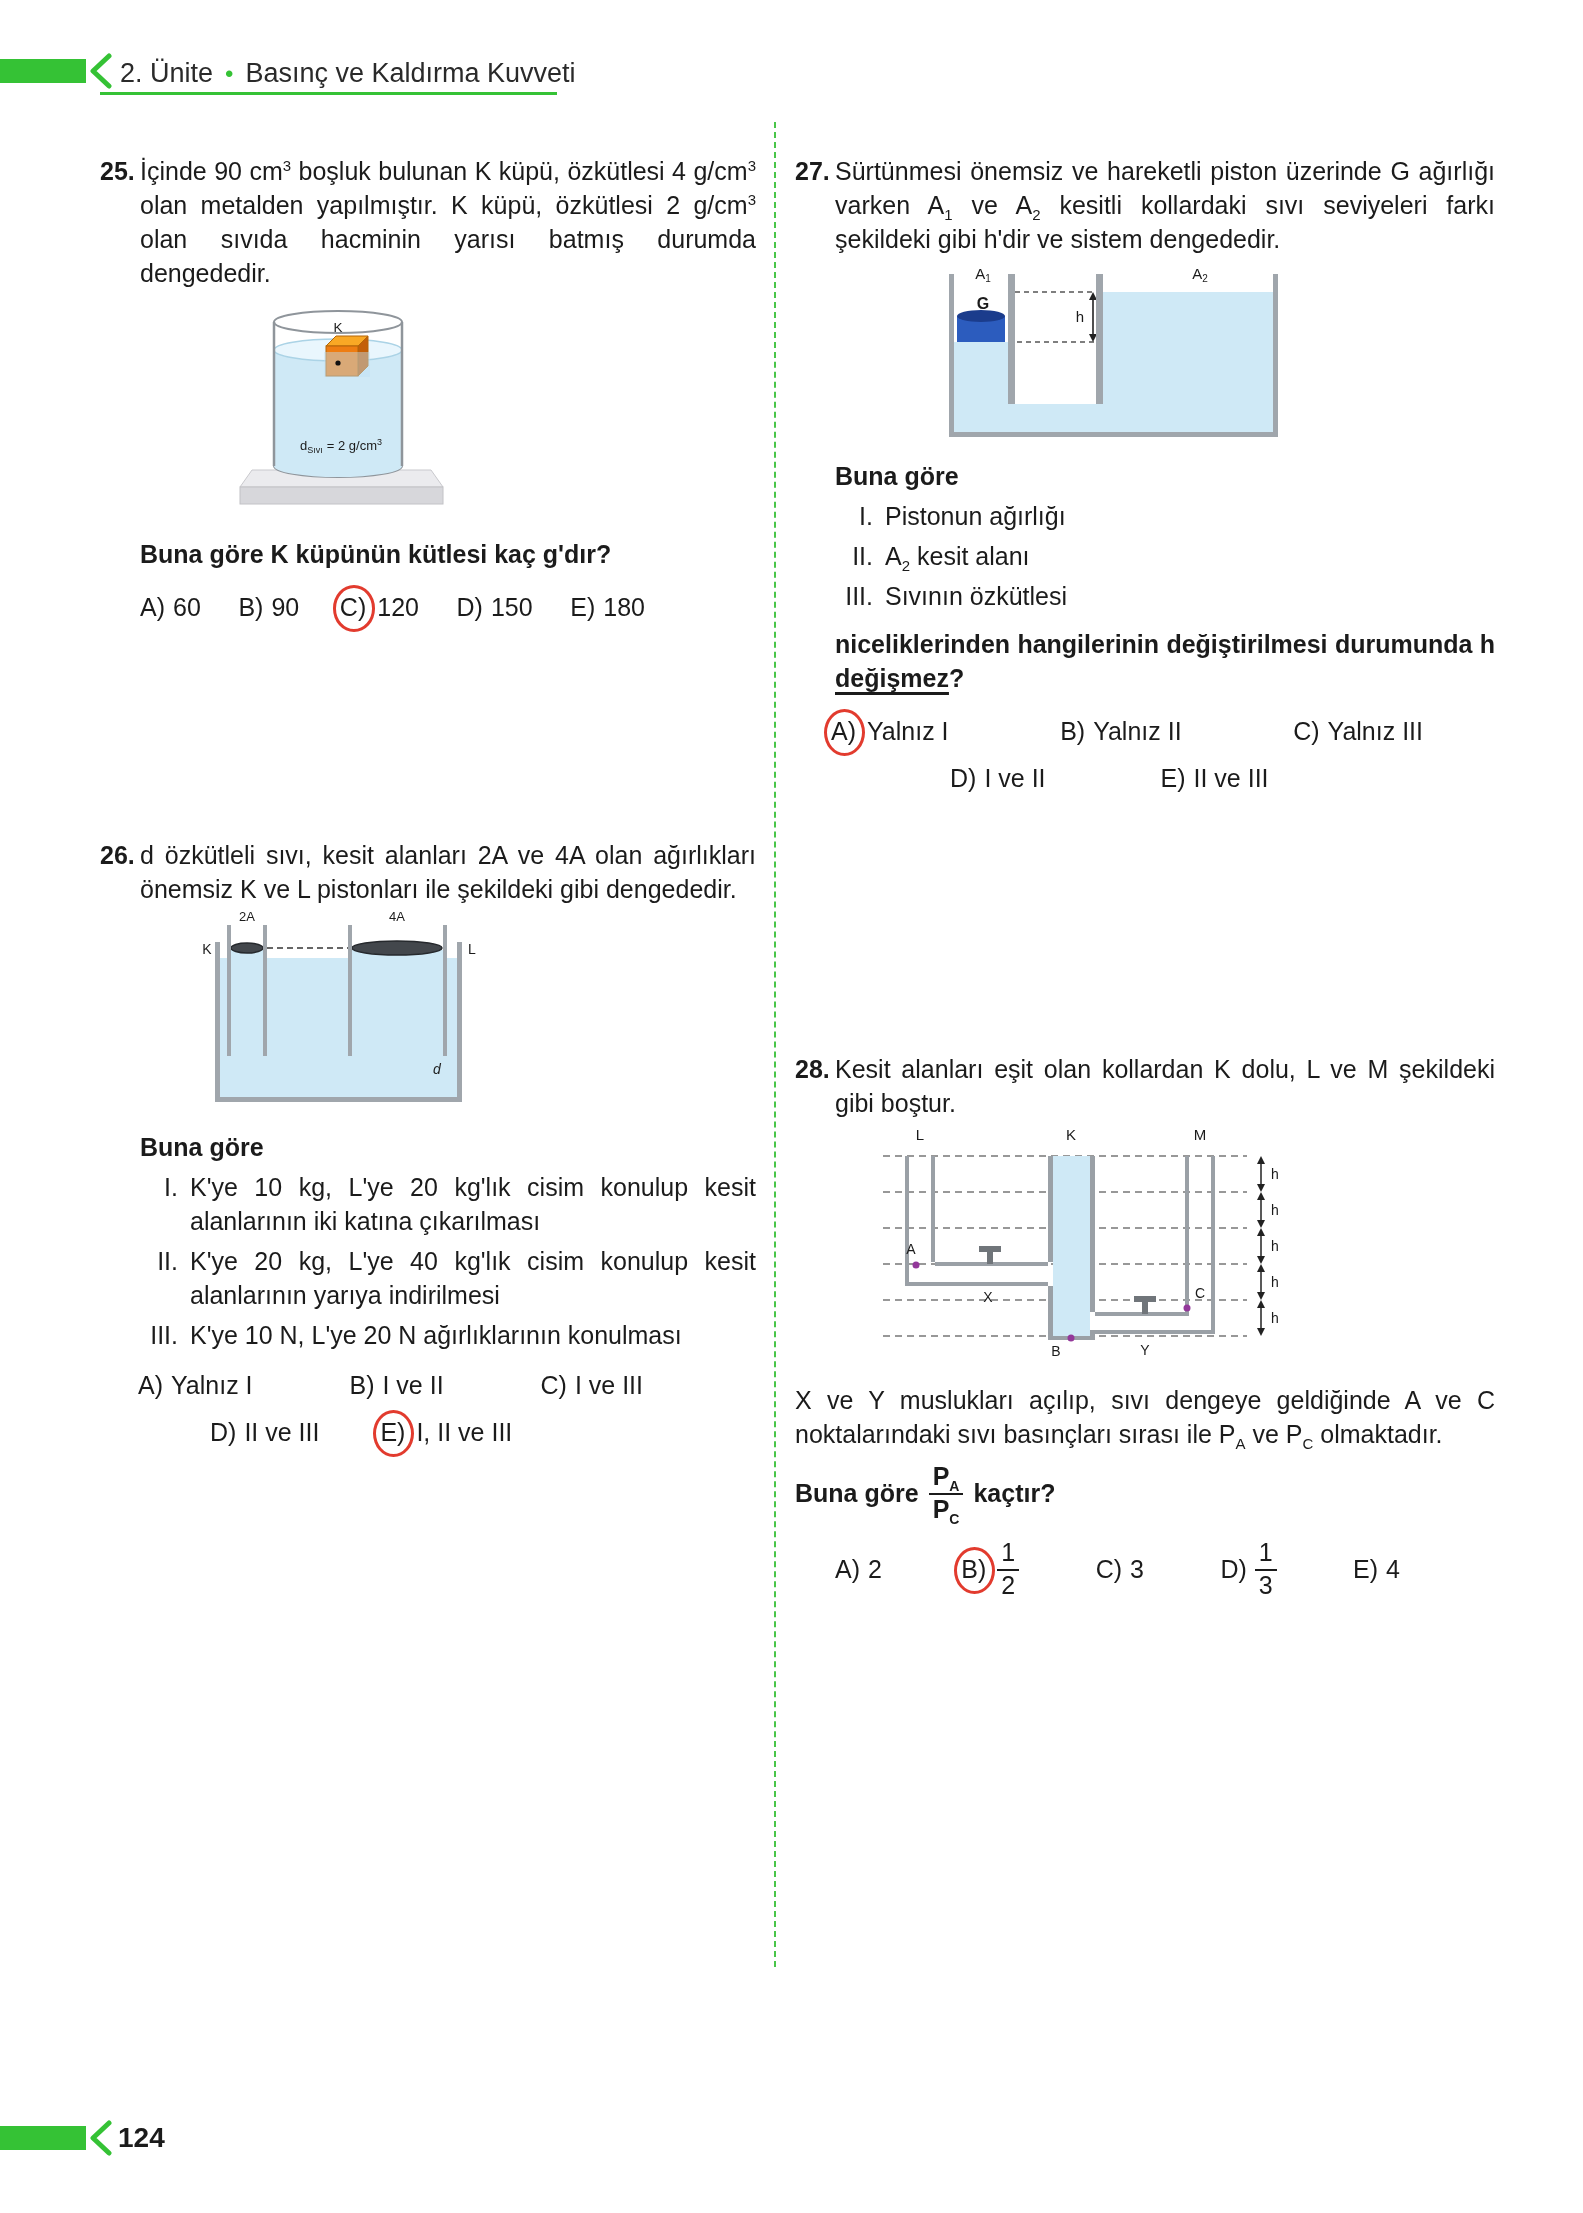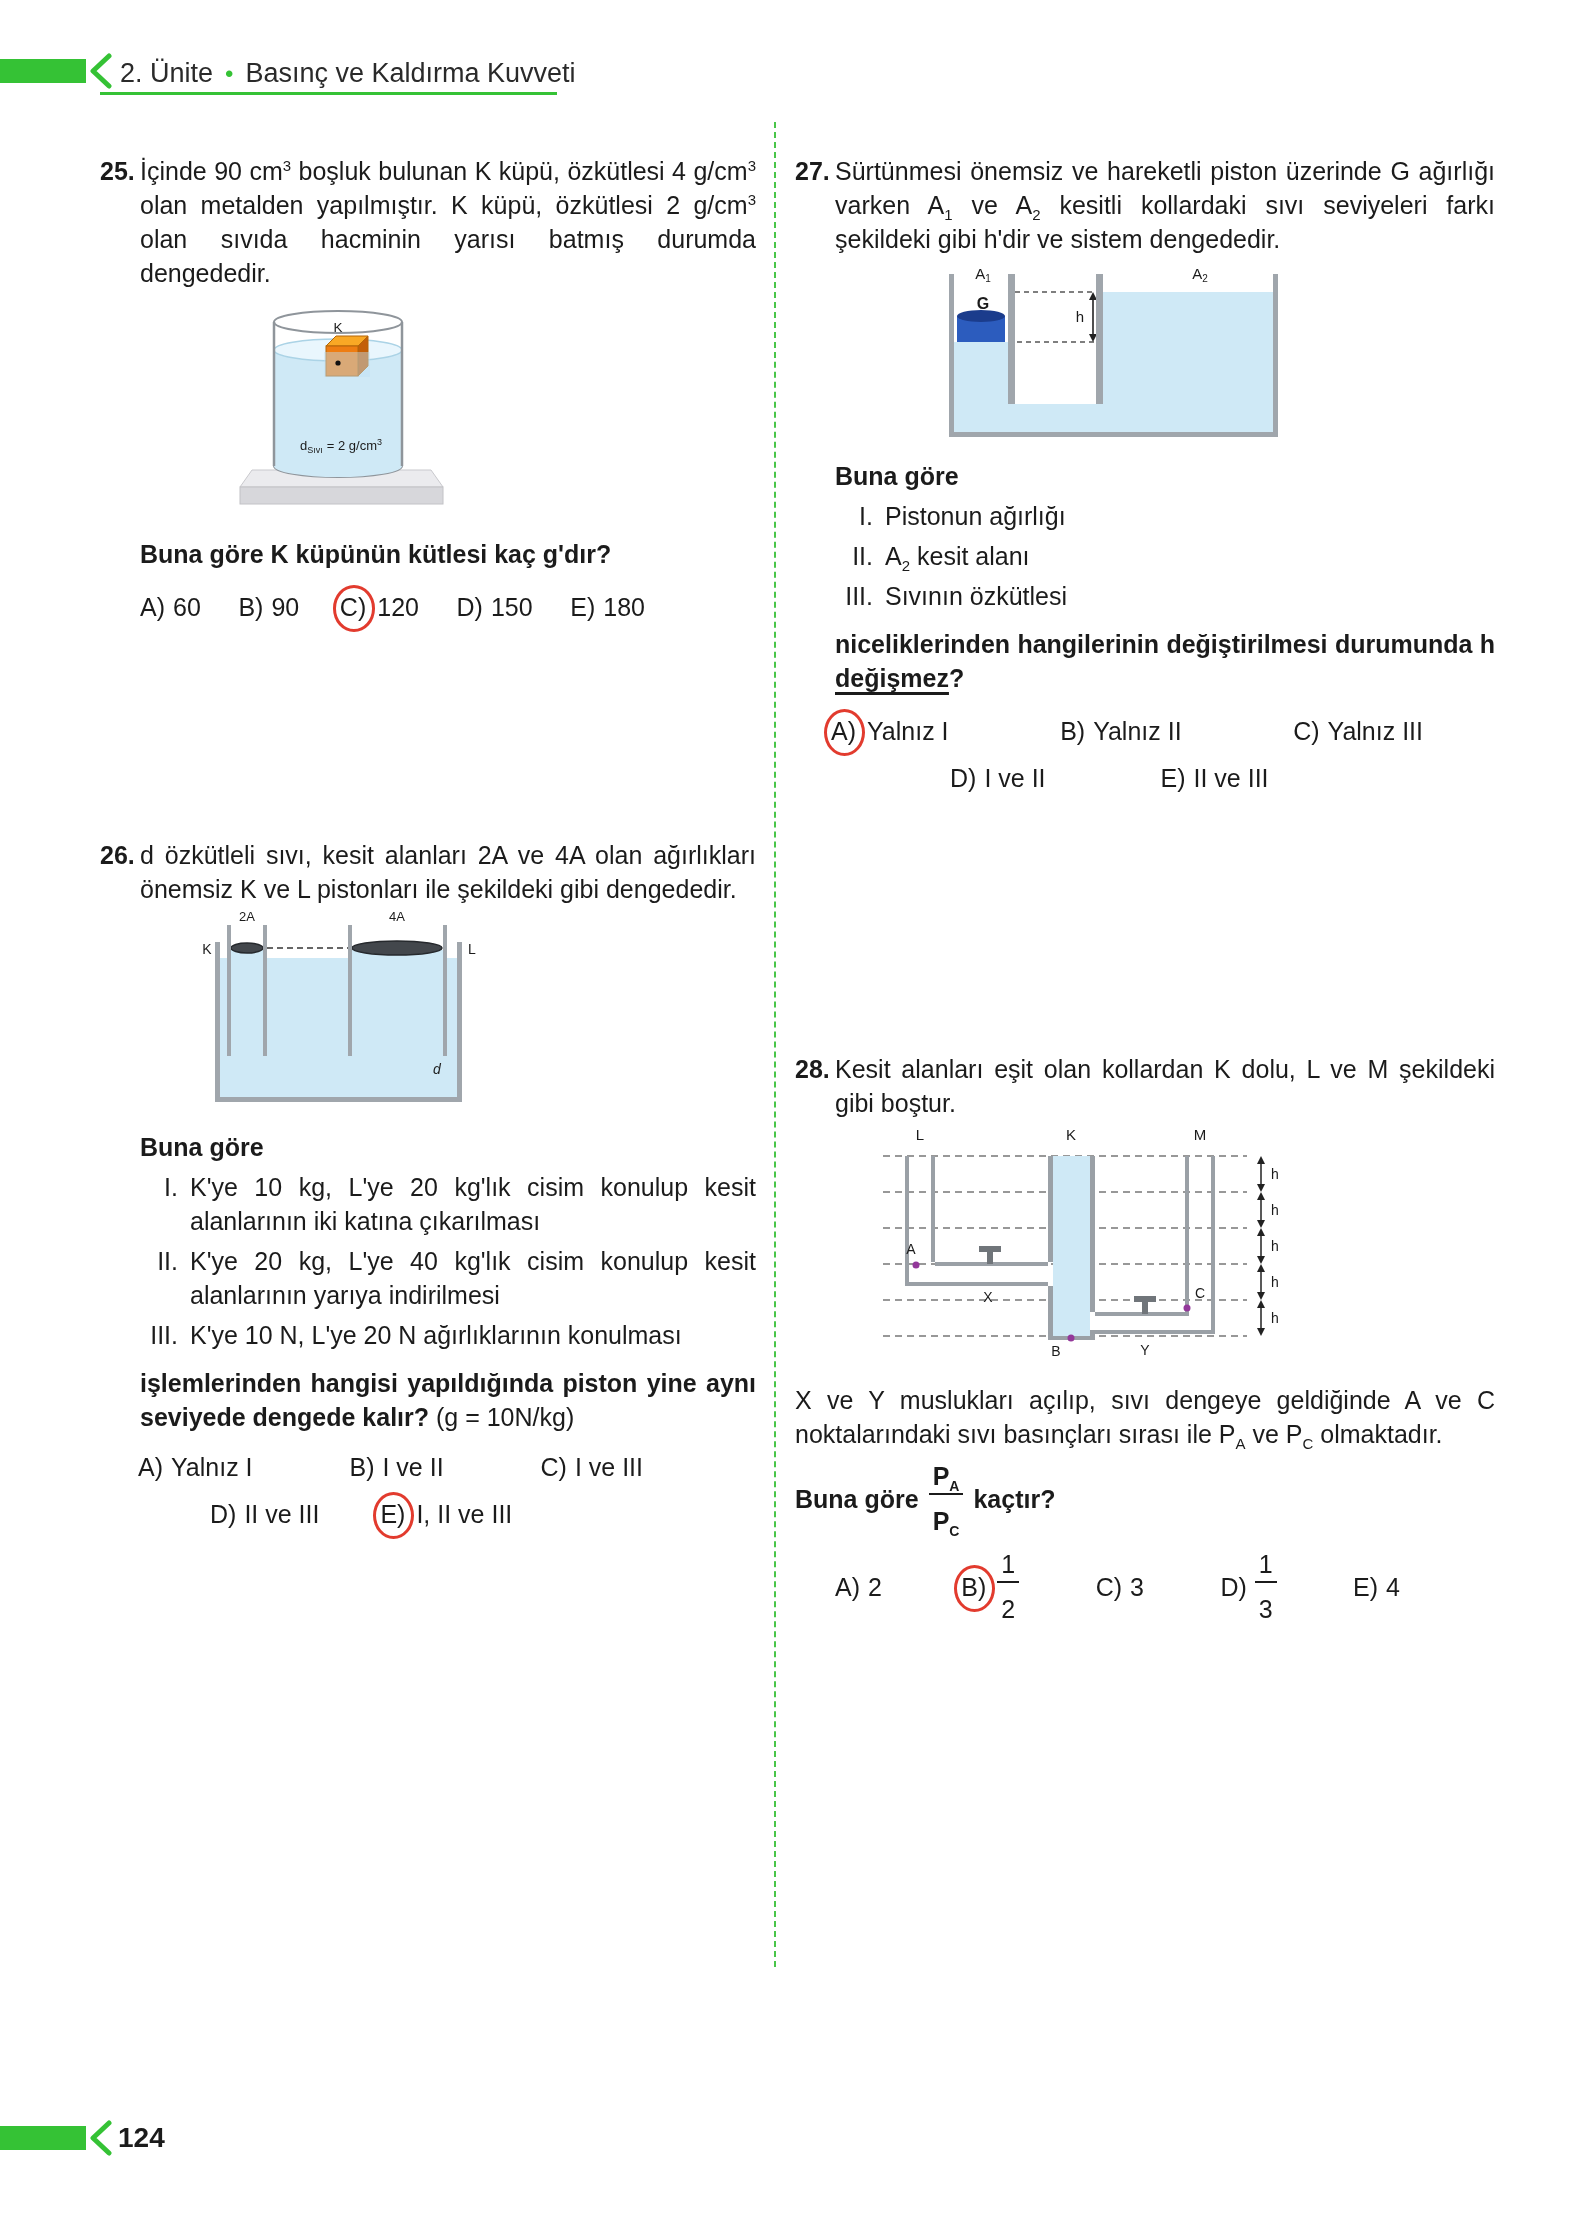--- a/index.html
+++ b/index.html
@@ -55,21 +55,21 @@
   .circled{border:3px solid var(--red);border-radius:50%;padding:2px 6px 5px 4px;margin:-2px 2px -5px -4px;}
   .r25{margin-left:40px;width:505px;}
   .r26a{margin-left:38px;width:505px;}
   .r26b{margin-left:110px;gap:58px;}
   .r27a{margin-left:33px;width:595px;}
   .r27b{margin-left:155px;gap:115px;}
   .r28{margin-left:40px;width:565px;}
   
   .frac{display:inline-flex;flex-direction:column;align-items:center;vertical-align:middle;line-height:1.1;}
   .fnum{border-bottom:2px solid var(--ink);padding:0 4px 2px;text-align:center;}
-  .fden{padding-top:13px;text-align:center;}
+  .fden{padding-top:1px;text-align:center;}
   .fsub{font-size:14px;}
   .qprompt28{display:flex;align-items:center;gap:10px;font-weight:bold;margin-top:12px;}
   .qafter{margin-top:14px;text-align:justify;}
   
   .diag25{margin:10px 0 0 138px;}
   .diag26{margin:6px 0 0 85px;}
   .diag27{margin:10px 0 0 150px;}
   .diag28{margin:6px 0 0 80px;}
   svg text{font-family:"Liberation Sans","DejaVu Sans",sans-serif;fill:#1b1b1b;}
 </style>
@@ -205,21 +205,20 @@
       <div class="item">
         <span class="inum">II.</span>
         <span class="itext">K'ye 20 kg, L'ye 40 kg'lık cisim konulup kesit alanlarının yarıya indirilmesi</span>
       </div>
       <div class="item">
         <span class="inum">III.</span>
         <span class="itext">K'ye 10 N, L'ye 20 N ağırlıklarının konulması</span>
       </div>
     </div>
 
-    <p class="qprompt"><span>işlemlerinden hangisi yapıldığında piston yine aynı seviyede dengede kalır?</span> <span class="note">(g = 10N/kg)</span></p>
 
     <div class="optrow r26a">
       <span class="opt">
           <span class="optl">A)</span>
           <span>Yalnız I</span>
         </span>
       <span class="opt">
           <span class="optl">B)</span>
           <span>I ve II</span>
         </span>

